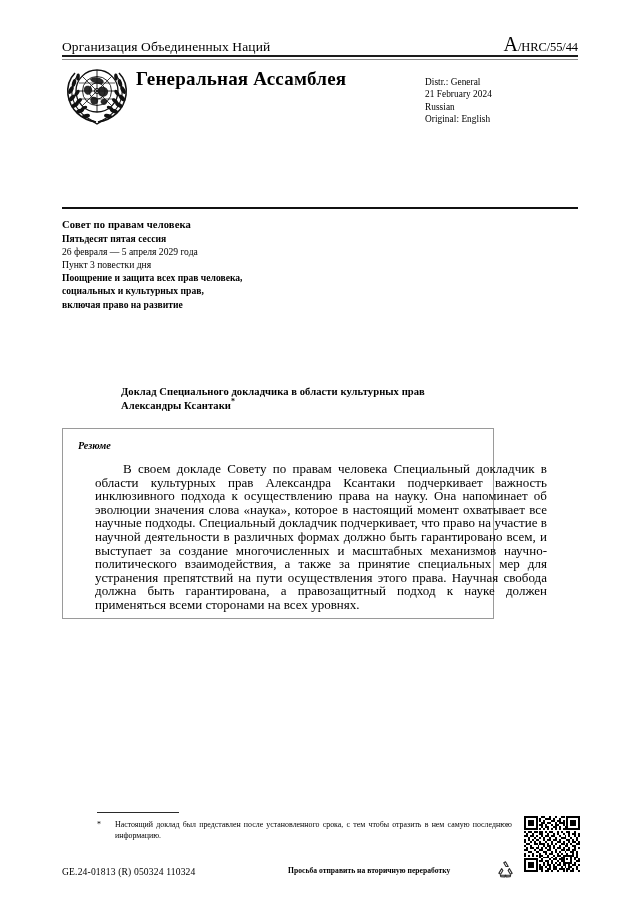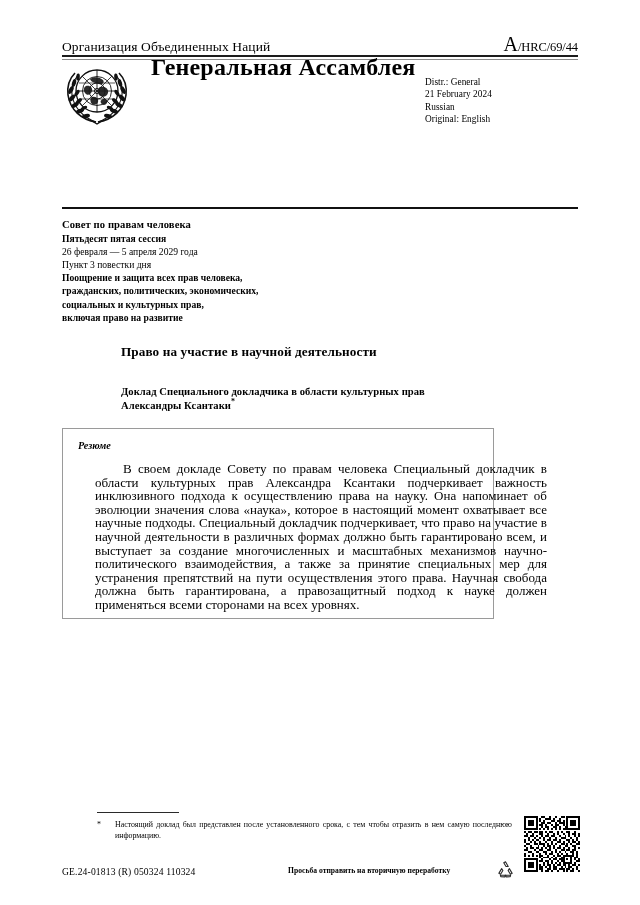--- a/index.html
+++ b/index.html
@@ -72,26 +72,25 @@
     left: 0px;
     top: 28px;
     width: 70px;
     height: 64px;
   }
   .emblem-wrap svg { display: block; }
 
   .ga-title {
     position: absolute;
     left: 74px;
-    top: 20px;
-    font-size: 24px;
+    top: 34px;
+    font-size: 19px;
     font-weight: bold;
     letter-spacing: 0.2px;
     white-space: nowrap;
-    margin-left: 15px;
   }
 
   .distr-block {
     position: absolute;
     left: 363px;
     top: 42px;
     font-size: 9.3px;
     line-height: 12.3px;
     letter-spacing: 0.05px;
   }
@@ -247,21 +246,21 @@
 </head>
 <body>
 
 <div class="page">
 
   <div class="masthead">
 
     <div class="org-line">
       <div class="org-name">Организация Объединенных Наций</div>
       <div class="symbol">
-        <span class="sym-big">A</span><span class="sym-small">/HRC/69/44</span>
+        <span class="sym-big">A</span><span class="sym-small">/HRC/55/44</span>
       </div>
     </div>
 
     <div class="rule-thin-top"></div>
     <div class="rule-hair-top"></div>
 
     <div class="emblem-wrap">
       <svg width="70" height="64" viewBox="0 0 70 64" xmlns="http://www.w3.org/2000/svg">
         <g stroke="#111" fill="none">
 
@@ -331,26 +330,24 @@
   </div>
 
   <div class="rule-session"></div>
 
   <div class="session">
     <div class="s-head s-row">Совет по правам человека</div>
     <div class="s-bold s-row">Пятьдесят пятая сессия</div>
     <div class="s-row">26 февраля — 5 апреля 2029 года</div>
     <div class="s-row">Пункт 3 повестки дня</div>
     <div class="s-bold s-row">Поощрение и защита всех прав человека,</div>
-    <div class="s-bold s-row">гражданских, политических, экономических,</div>
     <div class="s-bold s-row">социальных и культурных прав,</div>
     <div class="s-bold s-row">включая право на развитие</div>
   </div>
 
-  <div class="doc-title">Право на участие в научной деятельности</div>
 
   <div class="rapporteur">
     <span>Доклад Специального докладчика в области культурных прав</span><br>
     <span>Александры Ксантаки</span><sup>*</sup>
   </div>
 
   <div class="summary-box">
     <div class="summary-label">Резюме</div>
     <div class="summary-text">В своем докладе Совету по правам человека Специальный докладчик в области культурных прав Александра Ксантаки подчеркивает важность инклюзивного подхода к осуществлению права на науку. Она напоминает об эволюции значения слова «наука», которое в настоящий момент охватывает все научные подходы. Специальный докладчик подчеркивает, что право на участие в научной деятельности в различных формах должно быть гарантировано всем, и выступает за создание многочисленных и масштабных механизмов научно-политического взаимодействия, а также за принятие специальных мер для устранения препятствий на пути осуществления этого права. Научная свобода должна быть гарантирована, а правозащитный подход к науке должен применяться всеми сторонами на всех уровнях.</div>
   </div>

